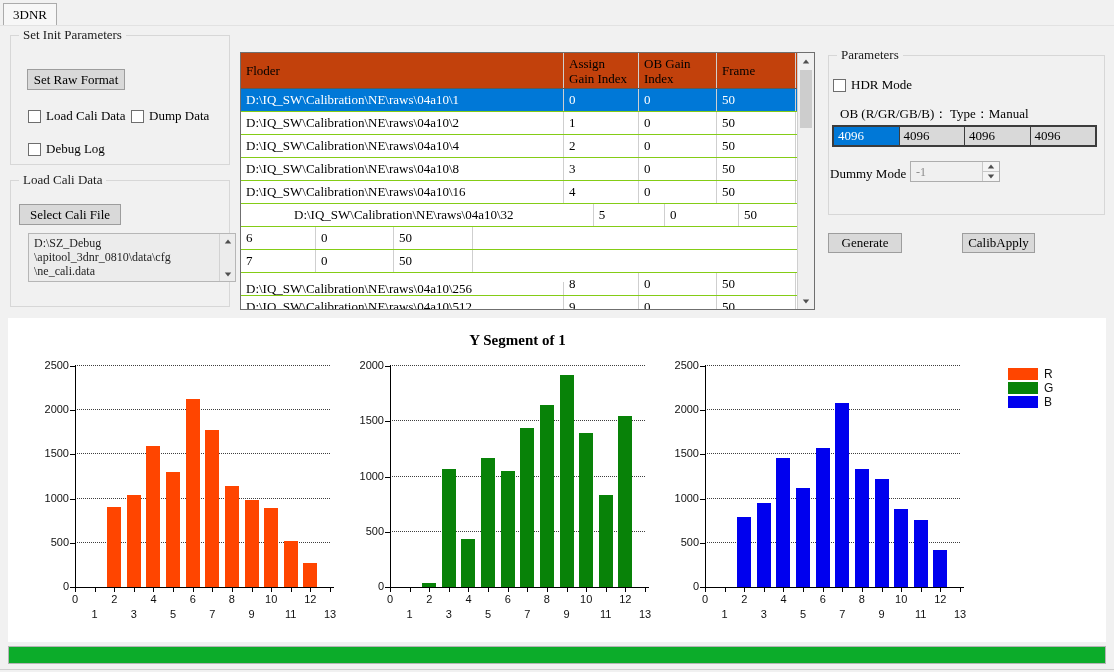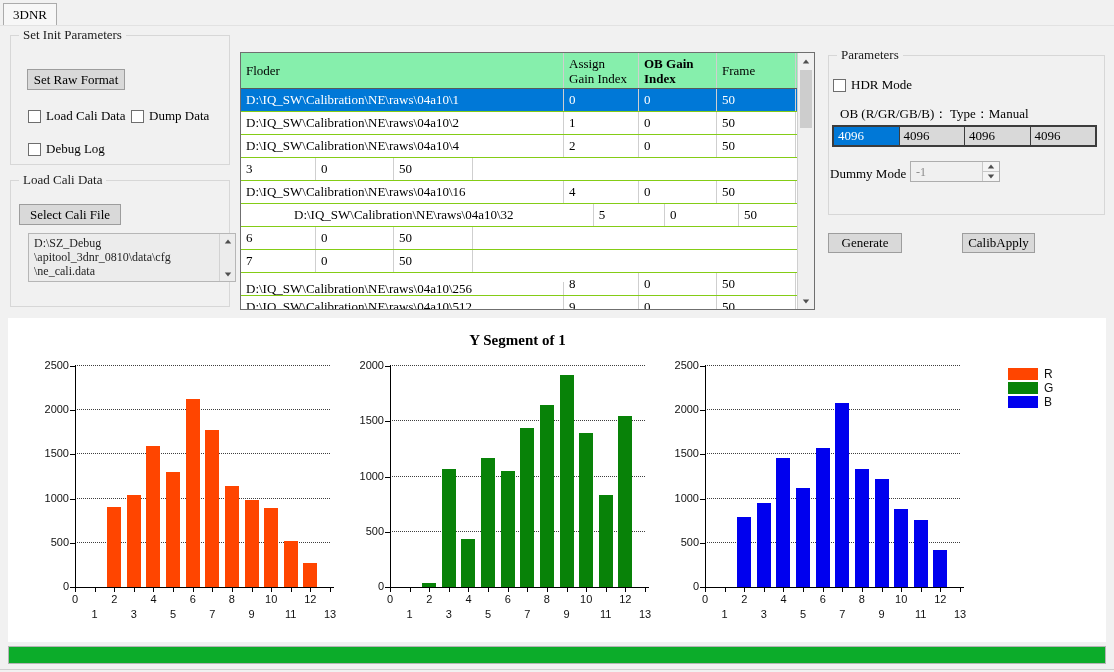--- a/index.html
+++ b/index.html
@@ -31,21 +31,21 @@
   .lb-up{top:0;} .lb-dn{bottom:0;}
 
   .tri{width:0;height:0;}
   .tri-up{border-left:4px solid transparent;border-right:4px solid transparent;border-bottom:5px solid #4e4e4e;}
   .tri-down{border-left:4px solid transparent;border-right:4px solid transparent;border-top:5px solid #4e4e4e;}
   .tri.small{transform:scale(.8);}
 
   
   #grid{position:absolute;left:240px;top:52px;width:575px;height:258px;background:#fff;
         border:1px solid #6f6f6f;box-sizing:border-box;overflow:hidden;}
-  .g-header{display:flex;height:36px;border-bottom:1px solid #5a5a5a;background:#86efac;box-sizing:border-box;}
+  .g-header{display:flex;height:36px;border-bottom:1px solid #5a5a5a;background:#c2410c;box-sizing:border-box;}
   .g-hcell{display:flex;align-items:center;padding:0 5px;font-size:13px;border-right:1px solid #cfcfcf;box-sizing:border-box;line-height:15px;}
   .g-row{display:flex;height:23px;border-bottom:1px solid #84cc16;box-sizing:border-box;background:#fff;}
   .g-cell{display:flex;align-items:center;padding:0 5px;font-size:13px;border-right:1px solid #cfcfcf;box-sizing:border-box;white-space:nowrap;overflow:hidden;}
   .g-row.selected{background:#0078d7;}
   .g-row.selected .g-cell{color:#fff;}
   .g-scroll{position:absolute;top:0;right:0;width:17px;height:256px;background:#f0f0f0;border-left:1px solid #cfcfcf;box-sizing:border-box;}
   .sb-btn{position:absolute;left:0;width:100%;height:16px;display:flex;align-items:center;justify-content:center;}
   .sb-top{top:0;} .sb-bottom{bottom:0;}
   .sb-thumb{position:absolute;left:2px;top:17px;width:12px;height:58px;background:#cdcdcd;}
 
@@ -135,21 +135,21 @@
   </div>
 
   <div id="grid">
       <div class="g-header">
         <div class="g-hcell" style="width: 323px;">
           <span>Floder</span>
         </div>
         <div class="g-hcell" style="width: 75px;">
           <span>Assign Gain Index</span>
         </div>
-        <div class="g-hcell" style="width: 78px; font-weight: bold;">
+        <div class="g-hcell" style="width: 78px;">
           <span>OB Gain Index</span>
         </div>
         <div class="g-hcell" style="width: 79px;">
           <span>Frame</span>
         </div>
       </div>
       <div class="g-row selected">
         <div class="g-cell" style="width: 323px;">D:\IQ_SW\Calibration\NE\raws\04a10\1</div>
         <div class="g-cell" style="width: 75px;">0</div>
         <div class="g-cell" style="width: 78px;">0</div>
@@ -161,20 +161,21 @@
         <div class="g-cell" style="width: 78px;">0</div>
         <div class="g-cell" style="width: 79px;">50</div>
       </div>
       <div class="g-row">
         <div class="g-cell" style="width: 323px;">D:\IQ_SW\Calibration\NE\raws\04a10\4</div>
         <div class="g-cell" style="width: 75px;">2</div>
         <div class="g-cell" style="width: 78px;">0</div>
         <div class="g-cell" style="width: 79px;">50</div>
       </div>
       <div class="g-row">
+        <div class="g-cell" style="width: 323px;">D:\IQ_SW\Calibration\NE\raws\04a10\8</div>
         <div class="g-cell" style="width: 75px;">3</div>
         <div class="g-cell" style="width: 78px;">0</div>
         <div class="g-cell" style="width: 79px;">50</div>
       </div>
       <div class="g-row">
         <div class="g-cell" style="width: 323px;">D:\IQ_SW\Calibration\NE\raws\04a10\16</div>
         <div class="g-cell" style="width: 75px;">4</div>
         <div class="g-cell" style="width: 78px;">0</div>
         <div class="g-cell" style="width: 79px;">50</div>
       </div>

